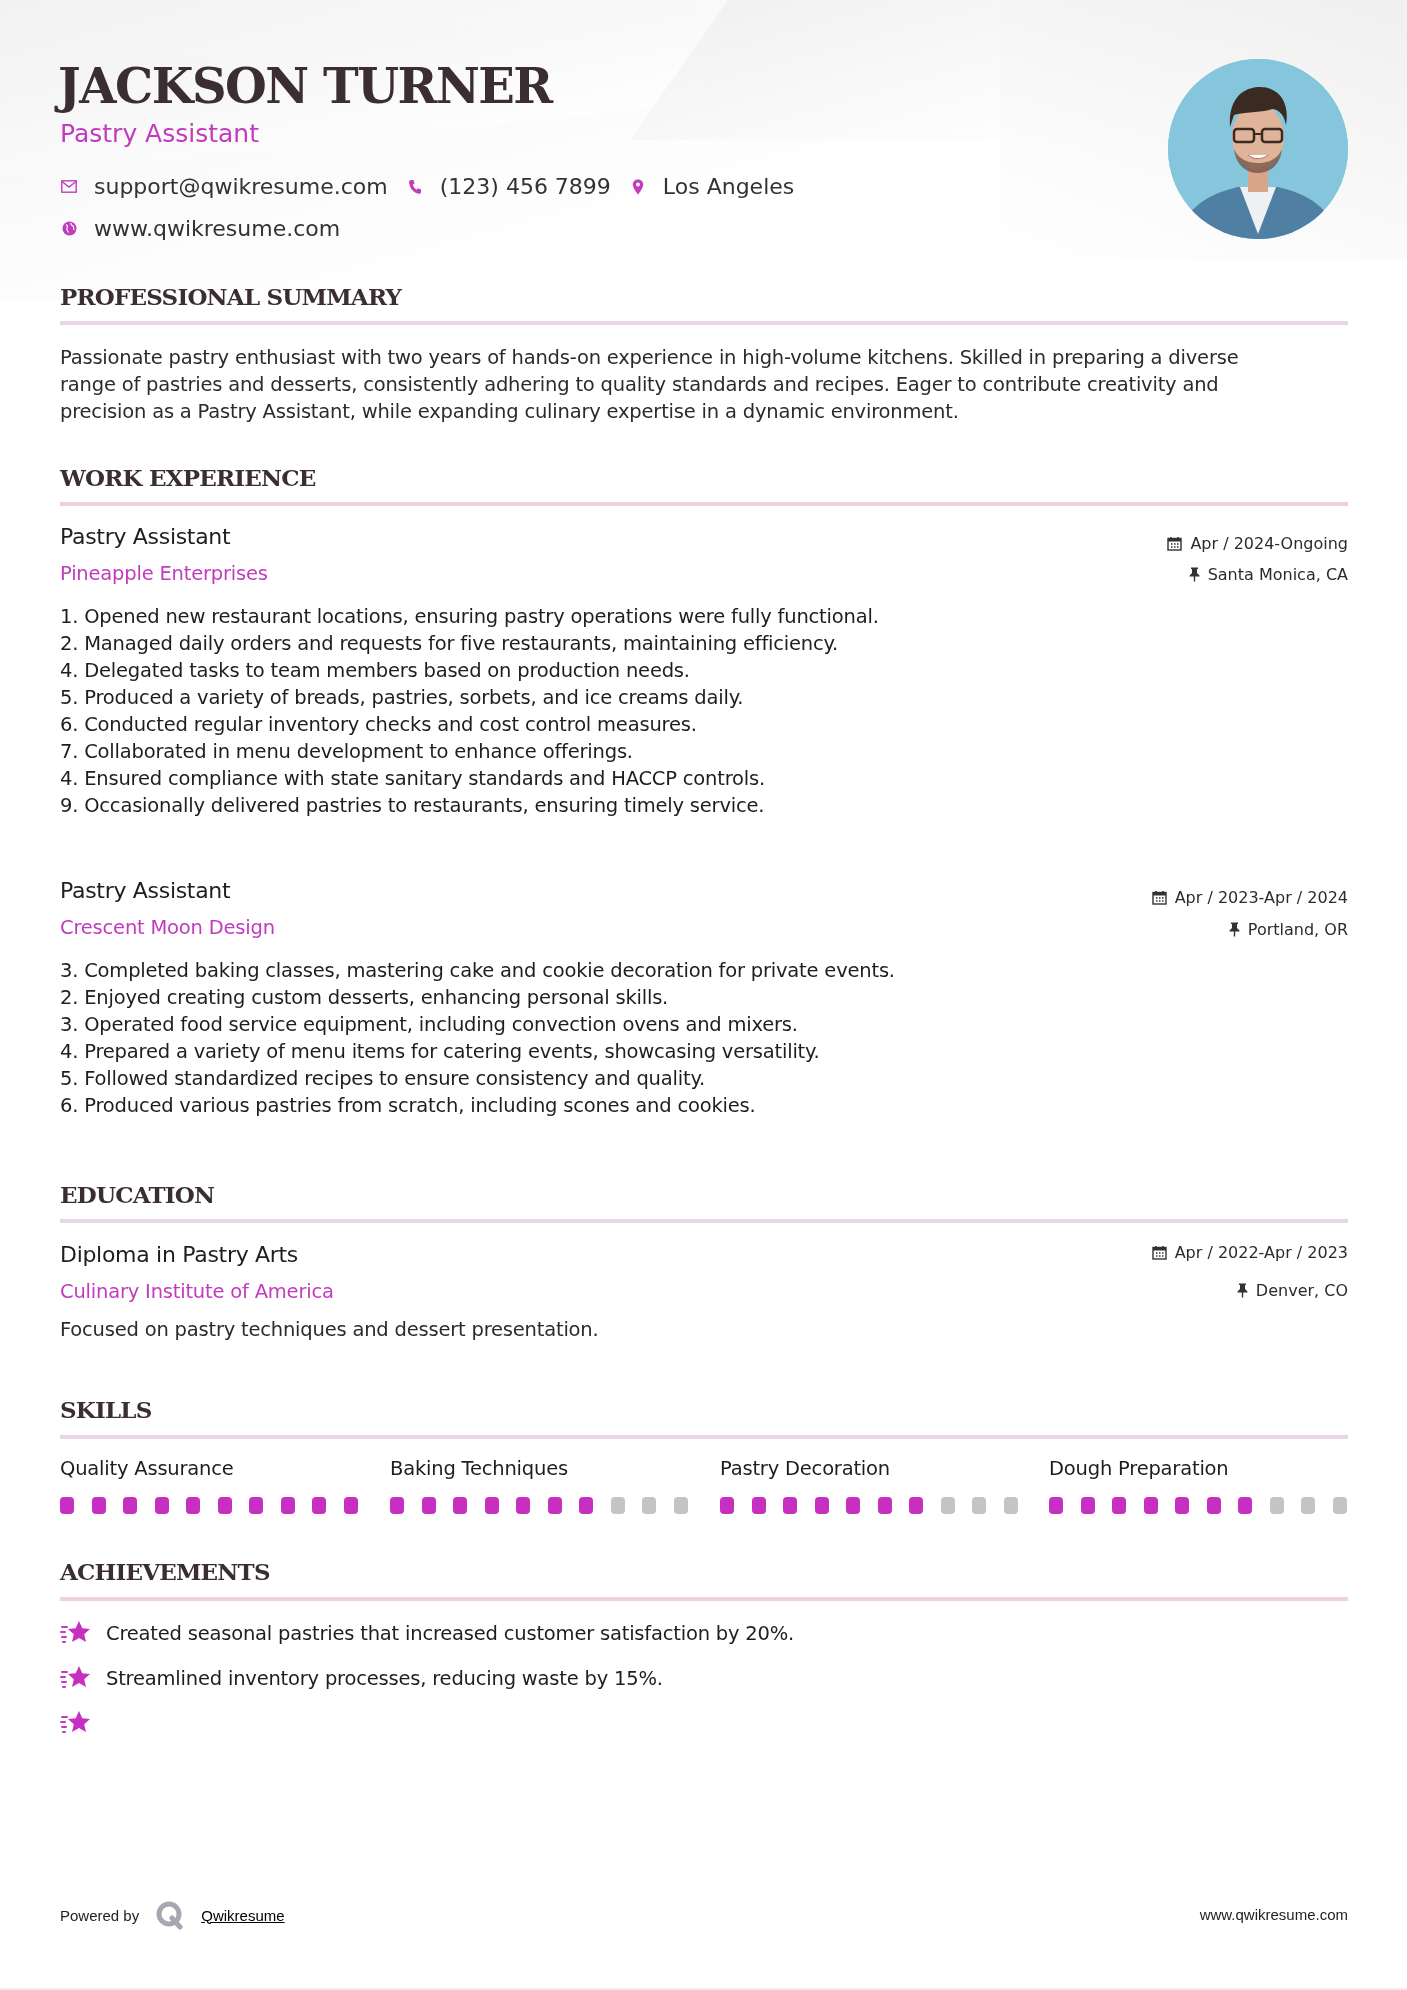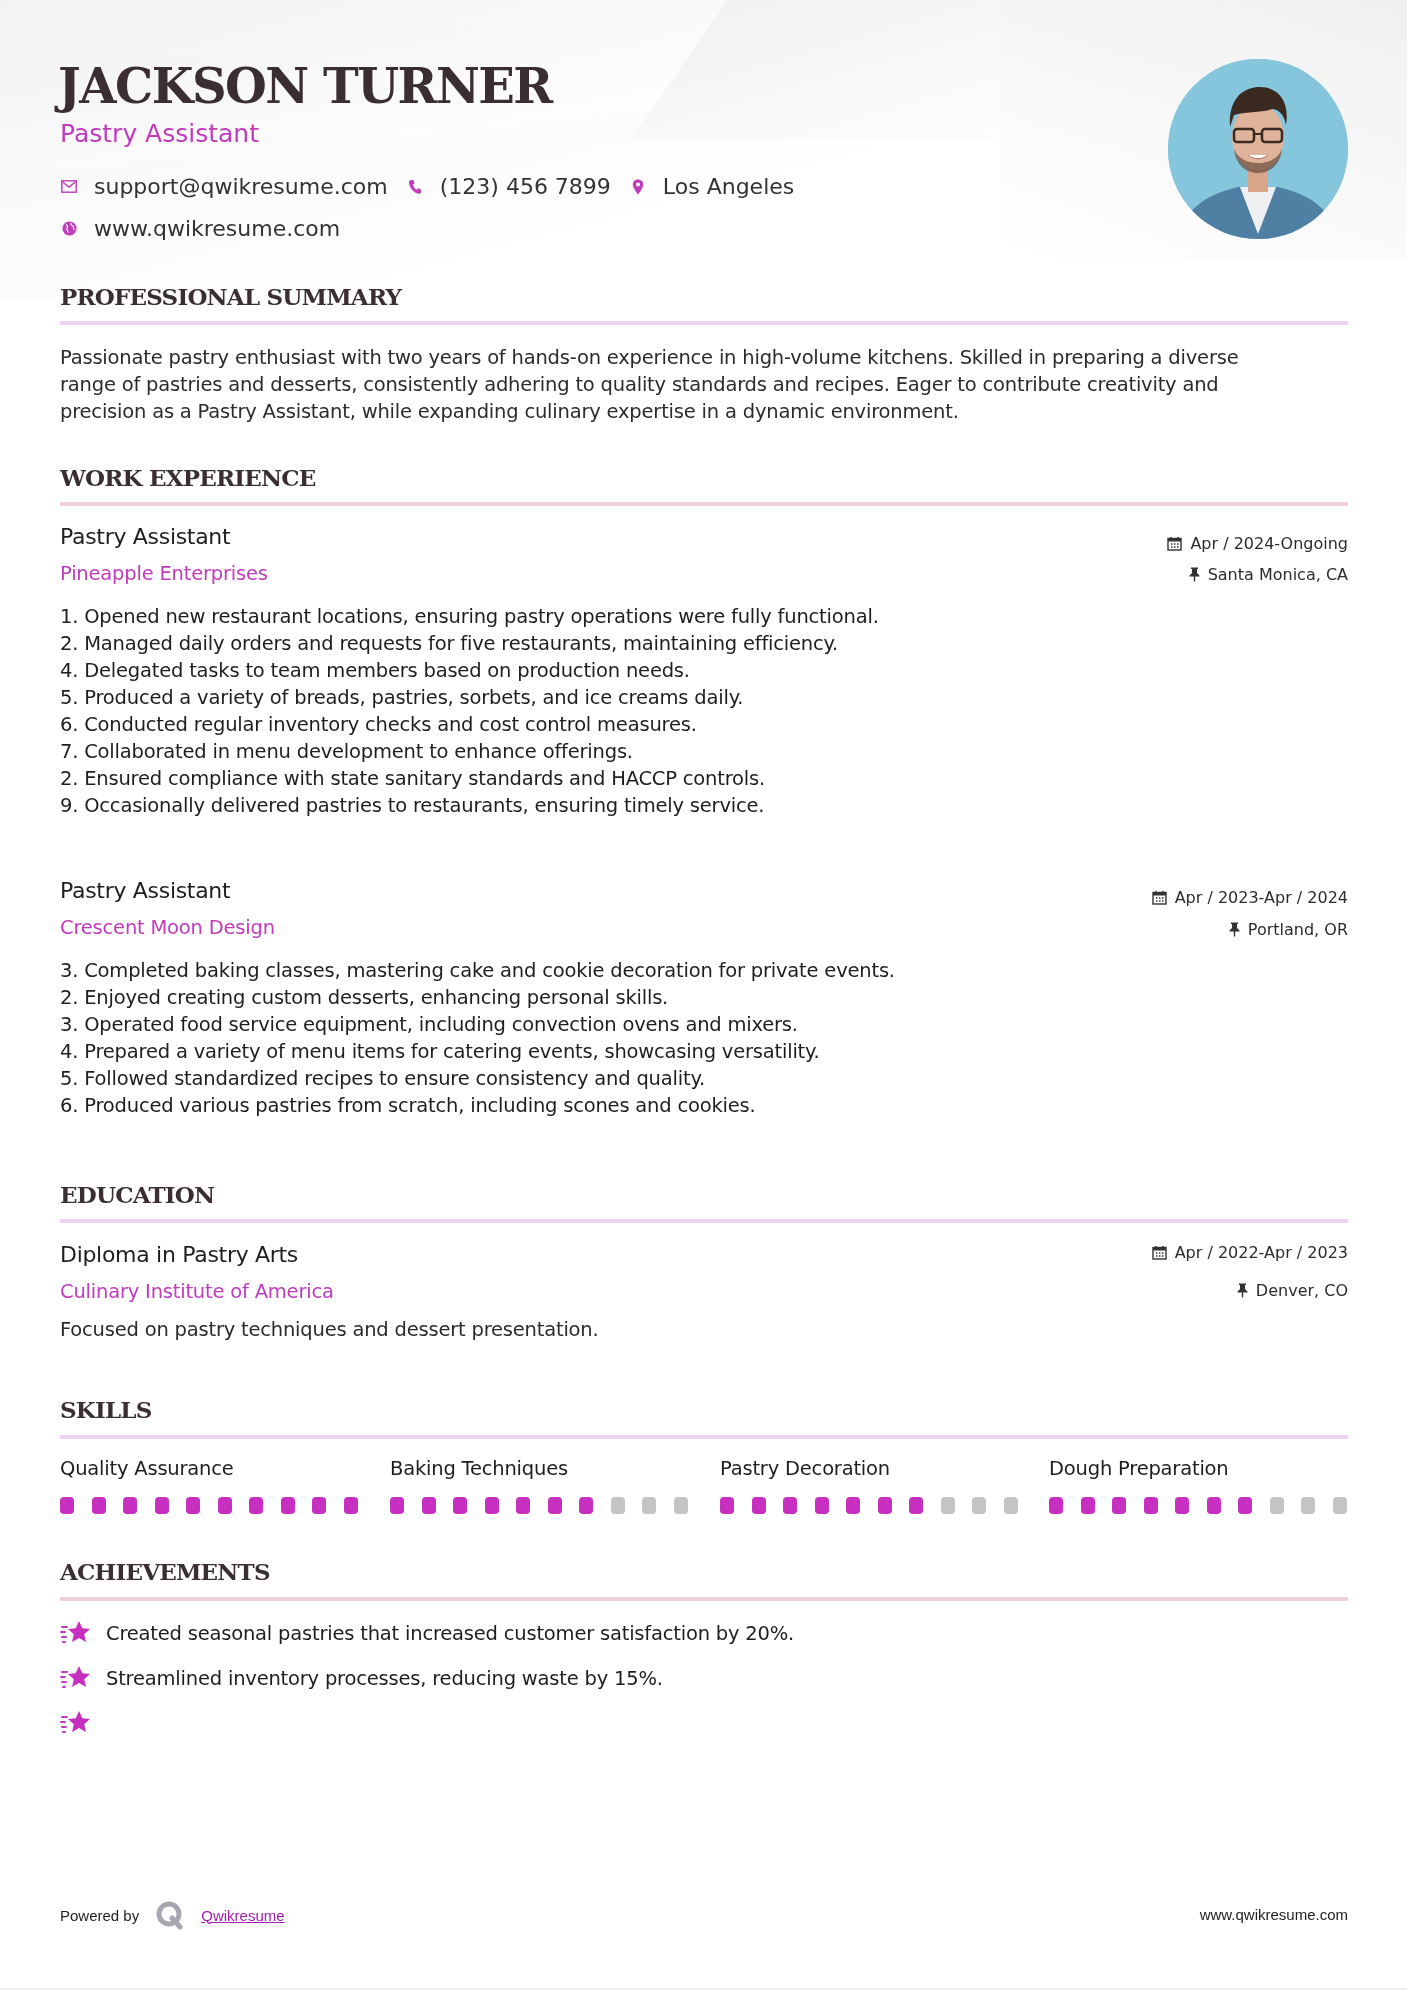--- a/index.html
+++ b/index.html
@@ -43,21 +43,21 @@
   .skill { width: 300px; }
   .skill-label { font-size: 19.5px; color: #1e1e1e; letter-spacing: -0.2px; }
   .dots { display: flex; gap: 0; margin-top: 17px; }
   .dot { width: 14px; height: 17px; border-radius: 4px; margin-right: 17.5px; }
 
   .ach { left: 60px; display: flex; align-items: center; font-size: 19.5px; color: #1e1e1e; letter-spacing: -0.2px; }
   .ach .ic { width: 32px; height: 28px; margin-right: 14px; }
 
   .footer-left { left: 60px; top: 1900px; display: flex; align-items: center; font-family: "Liberation Sans", sans-serif; font-size: 15px; color: #222; }
   .footer-left .q { margin: 0 16px; display:inline-flex; }
-  .footer-link { text-decoration: underline; color: #a21caf; }
+  .footer-link { text-decoration: underline; color: #000000; }
   .footer-right { right: 59px; top: 1906px; font-family: "Liberation Sans", sans-serif; font-size: 15px; color: #222; }
   .bottom-edge { left: 0; top: 1988px; width: 1407px; height: 2px; background: #eeeeee; }
 </style>
 </head>
 <body>
 
 <div class="bg-shape bg1"></div>
 <div class="bg-shape bg4"></div>
 <div class="bg-shape bg2"></div>
 <div class="bg-shape bg3"></div>
@@ -146,21 +146,21 @@
   </span>
   <span>Santa Monica, CA</span>
 </div>
 <ul class="abs blist" style="top:603px;">
   <li>1. Opened new restaurant locations, ensuring pastry operations were fully functional.</li>
   <li>2. Managed daily orders and requests for five restaurants, maintaining efficiency.</li>
   <li>4. Delegated tasks to team members based on production needs.</li>
   <li>5. Produced a variety of breads, pastries, sorbets, and ice creams daily.</li>
   <li>6. Conducted regular inventory checks and cost control measures.</li>
   <li>7. Collaborated in menu development to enhance offerings.</li>
-  <li>2. Ensured compliance with state sanitary standards and HACCP controls.</li>
+  <li>4. Ensured compliance with state sanitary standards and HACCP controls.</li>
   <li>9. Occasionally delivered pastries to restaurants, ensuring timely service.</li>
 </ul>
 
 <div class="abs job-title" style="top:878px;">Pastry Assistant</div>
 <div class="abs company" style="top:916px;">Crescent Moon Design</div>
 <div class="abs meta" style="top:888px;">
   <span class="ic">
     <svg width="15" height="15" viewBox="0 0 15 15">
         <rect x="1" y="2.5" width="13" height="11.5" fill="none" stroke="#333" stroke-width="1.4"></rect>
         <rect x="1" y="2.5" width="13" height="3" fill="#333"></rect>

